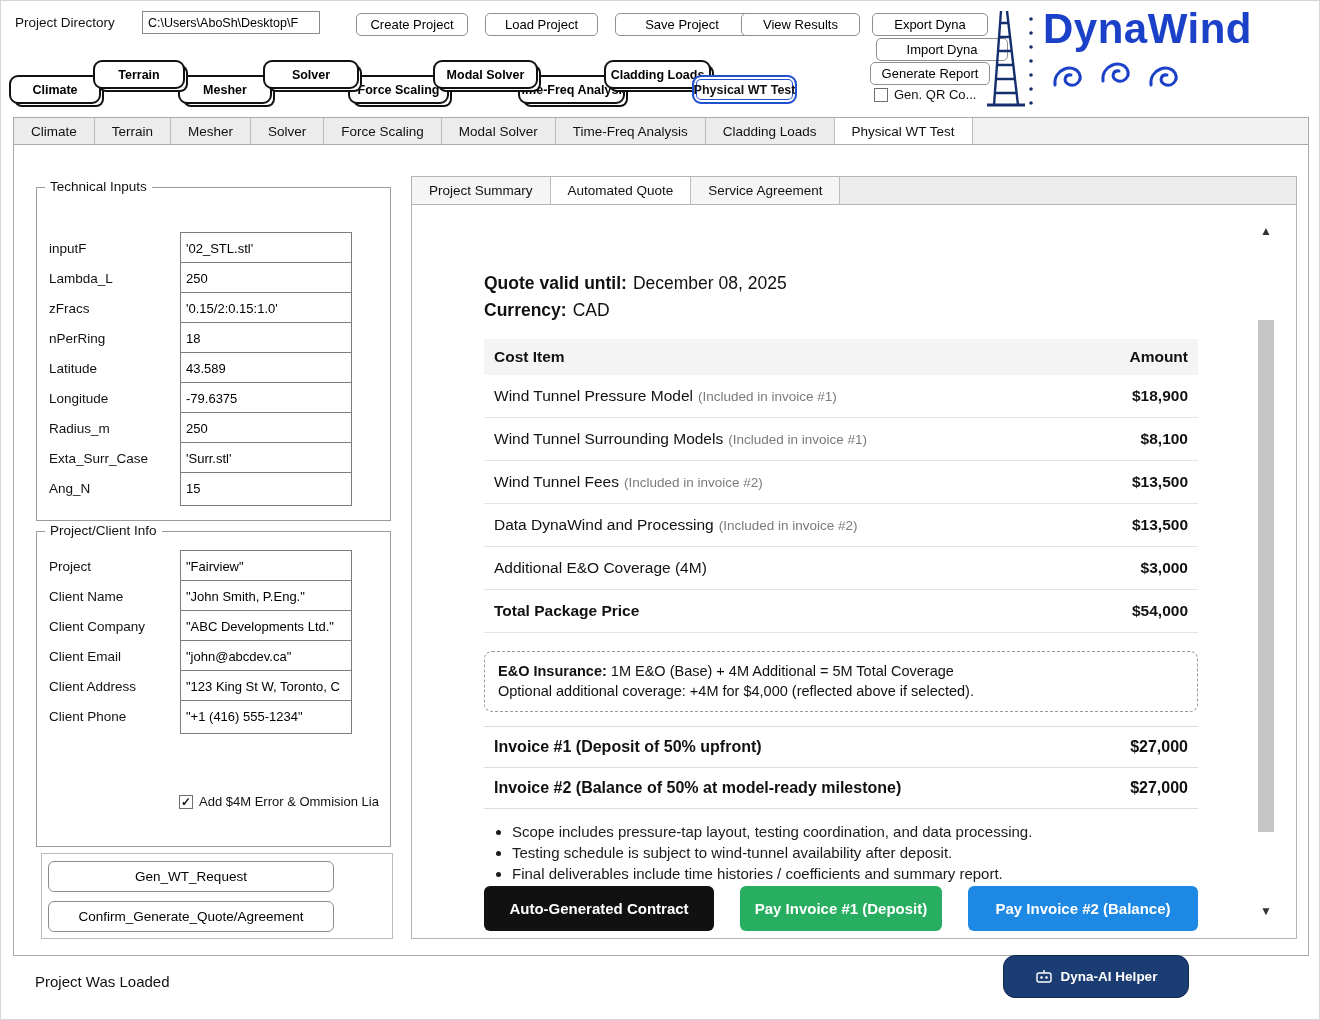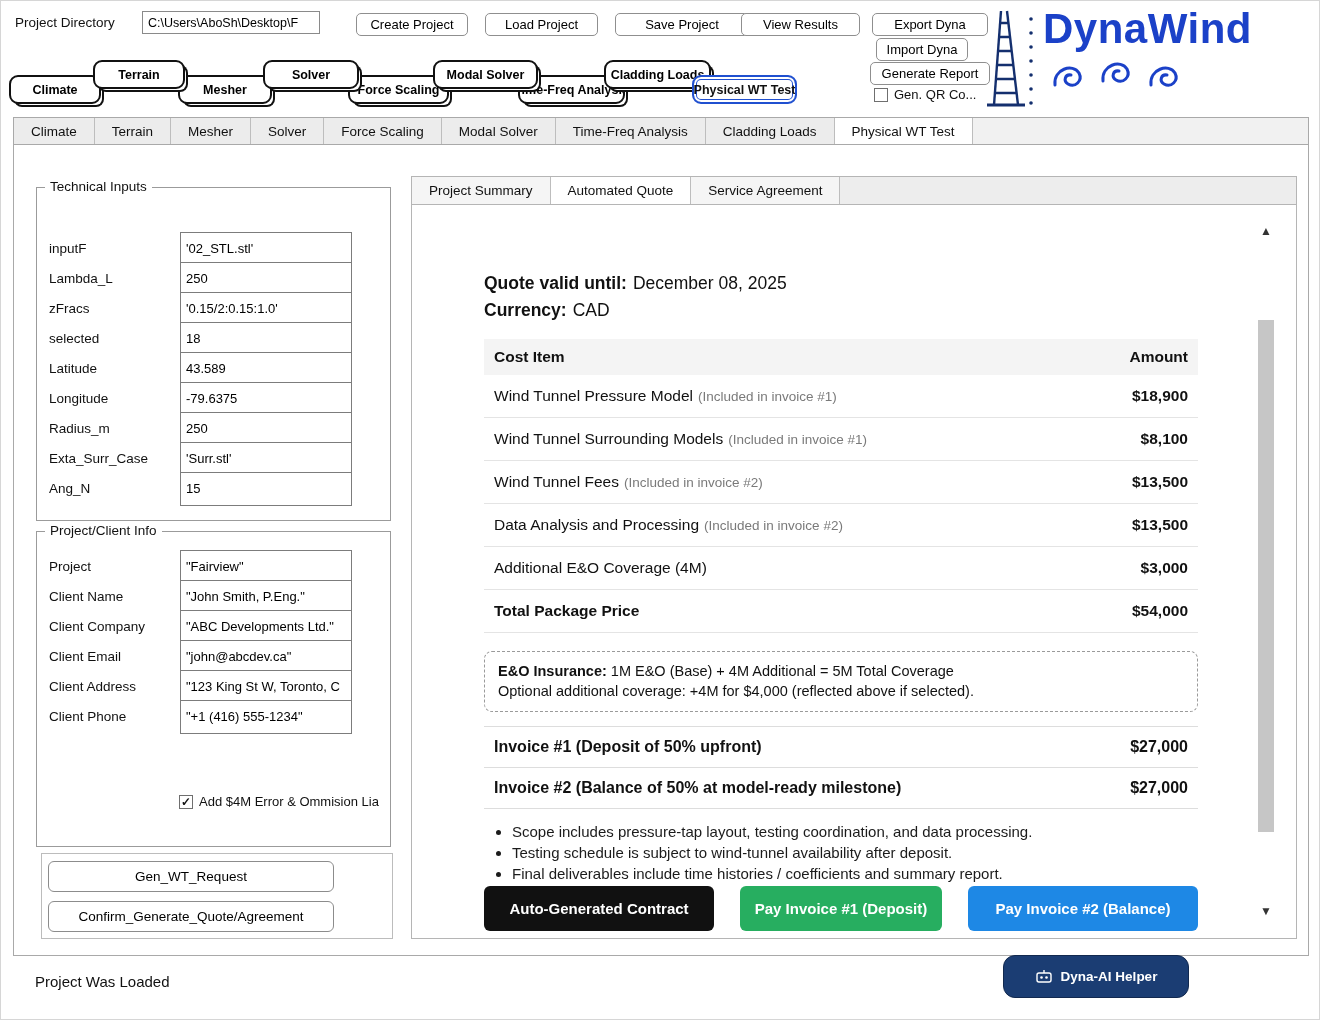--- a/index.html
+++ b/index.html
@@ -89,21 +89,21 @@
 
 <div class="app">
 
   <div class="hlabel" style="left:14px;top:14px">Project Directory</div>
   <input class="hinput" style="left: 141px; top: 10px; width: 178px;" value="C:\Users\AboSh\Desktop\F">
   <button class="hbtn" style="left:355px;top:12px;width:112px">Create Project</button>
   <button class="hbtn" style="left:484px;top:12px;width:113px">Load Project</button>
   <button class="hbtn" style="left:614px;top:12px;width:134px">Save Project</button>
   <button class="hbtn" style="left:740px;top:12px;width:119px">View Results</button>
   <button class="hbtn" style="left:871px;top:12px;width:116px">Export Dyna</button>
-  <button class="hbtn" style="left:875px;top:37px;width:92px">Import Dyna</button>
+  <button class="hbtn" style="left:875px;top:37px;width:132px">Import Dyna</button>
   <button class="hbtn" style="left:869px;top:61px;width:120px">Generate Report</button>
   <div class="chkrow" style="left:873px;top:86px">
     <span class="chk"></span>
     <span class="chklabel">Gen. QR Co...</span>
   </div>
 
   <div class="logo">
     <svg width="52" height="106" viewBox="0 0 52 106">
       <g stroke="#142f6e" stroke-width="2.4" fill="none">
         <path d="M16 4 L9 98"></path>
@@ -166,21 +166,21 @@
         </div>
       <div class="fr">
           <span class="flabel">Lambda_L</span>
           <input value="250" style="">
         </div>
       <div class="fr">
           <span class="flabel">zFracs</span>
           <input value="'0.15/2:0.15:1.0'" style="">
         </div>
       <div class="fr">
-          <span class="flabel">selected</span>
+          <span class="flabel">nPerRing</span>
           <input value="18" style="">
         </div>
       <div class="fr">
           <span class="flabel">Latitude</span>
           <input value="43.589" style="">
         </div>
       <div class="fr">
           <span class="flabel">Longitude</span>
           <input value="-79.6375" style="">
         </div>
@@ -263,21 +263,21 @@
       </div>
       <div class="trow">
         <span><span>Wind Tunnel Surrounding Models</span><span class="tnote">(Included in invoice #1)</span></span>
         <span class="tamt">$8,100</span>
       </div>
       <div class="trow">
         <span><span>Wind Tunnel Fees</span><span class="tnote">(Included in invoice #2)</span></span>
         <span class="tamt">$13,500</span>
       </div>
       <div class="trow">
-        <span><span>Data Analysis and Processing</span><span class="tnote">(Included in invoice #2)</span></span>
+        <span><span>Data DynaWind and Processing</span><span class="tnote">(Included in invoice #2)</span></span>
         <span class="tamt">$13,500</span>
       </div>
       <div class="trow">
         <span><span>Additional E&amp;O Coverage (4M)</span><span class="tnote"></span></span>
         <span class="tamt">$3,000</span>
       </div>
       <div class="trow total">
         <span>Total Package Price</span>
         <span class="tamt">$54,000</span>
       </div>

